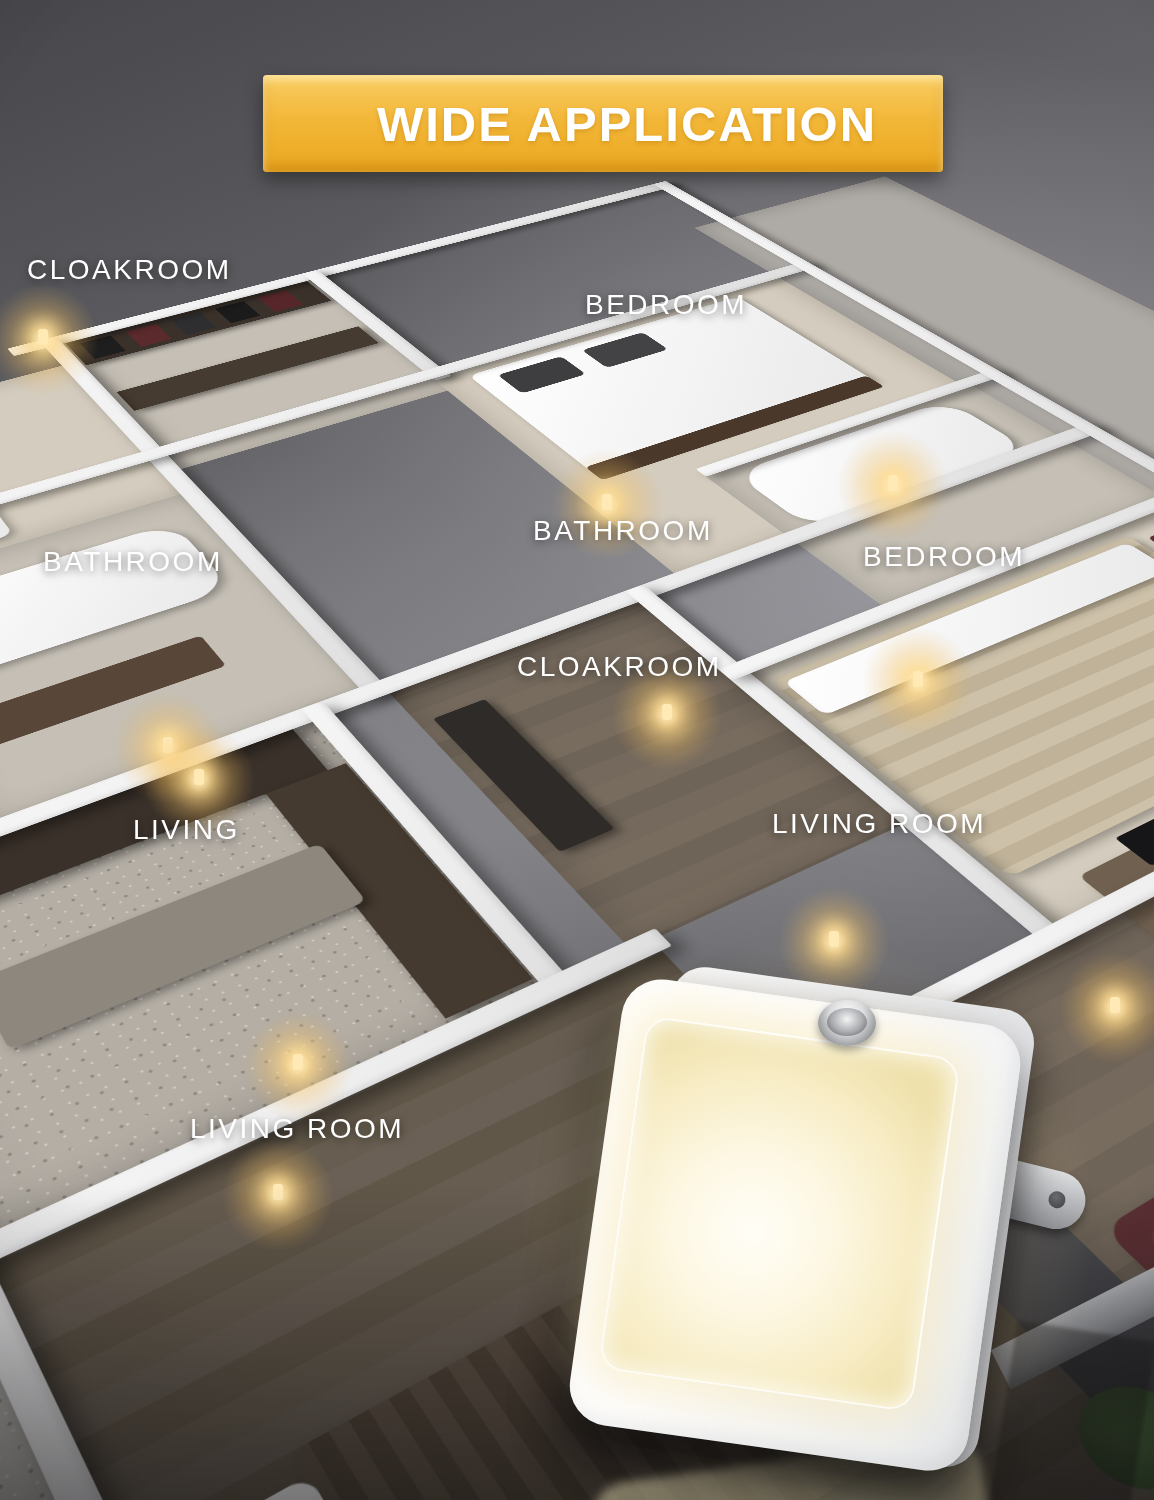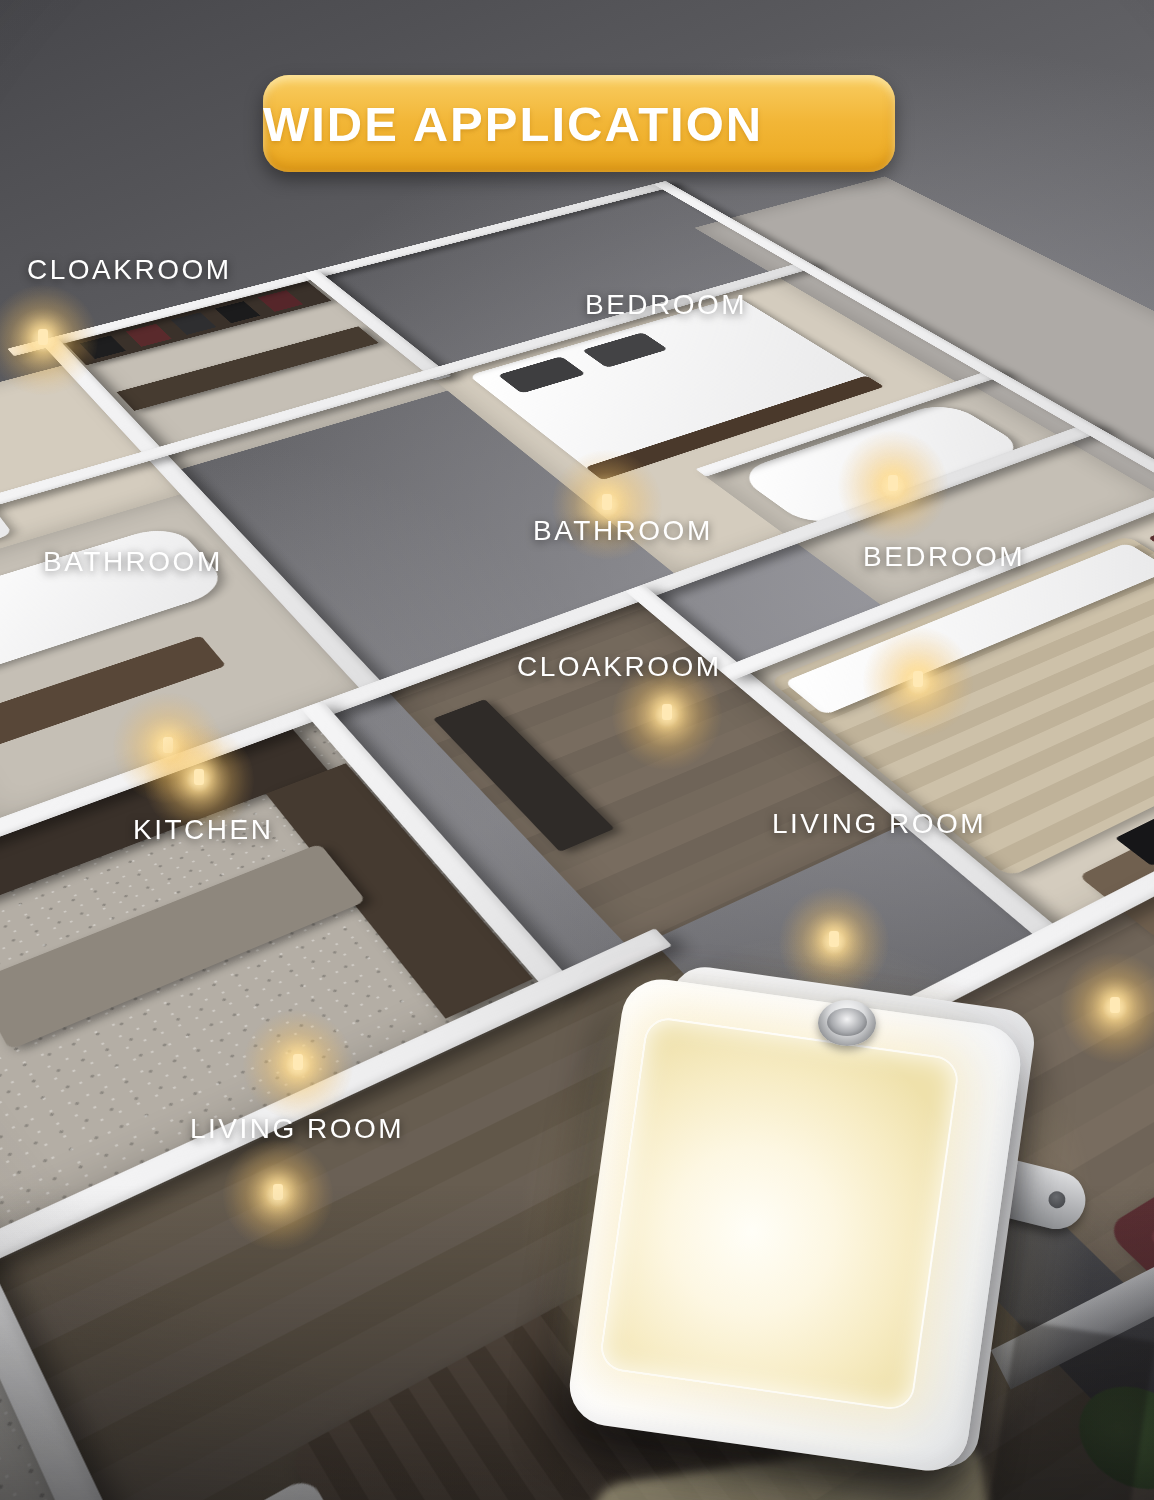--- a/index.html
+++ b/index.html
@@ -44,23 +44,24 @@
   }
   .glow::after{content:"";position:absolute;left:50px;top:44px;width:10px;height:16px;border-radius:3px;
     background:#ffe9b5;box-shadow:0 0 14px 5px rgba(255,226,160,.9);}
 
   
   .room-label{position:absolute;color:#fff;font-size:28px;font-weight:400;letter-spacing:2.5px;
     text-shadow:0 2px 8px rgba(0,0,0,.55);white-space:nowrap;z-index:40;}
 
   
   #banner{position:absolute;left:263px;top:75px;width:632px;height:97px;z-index:50;
-    border-radius:26px;display:flex;align-items:center;justify-content:flex-start;
+    border-radius:4px;display:flex;align-items:center;justify-content:center;
     background:linear-gradient(180deg,#f9cd62 0%,#f2b637 48%,#eba81f 100%);
     box-shadow:0 8px 18px rgba(0,0,0,.38), inset 0 5px 8px rgba(255,238,180,.75), inset 0 -7px 12px rgba(186,118,8,.45);
+    padding-left:48px;
   }
   #banner span{color:#fff;font-size:49px;font-weight:700;letter-spacing:2px;
     text-shadow:0 2px 4px rgba(170,105,0,.35);}
 
   
   #lamp{position:absolute;left:578px;top:972px;width:470px;height:515px;z-index:60;}
   #lamp .halo{position:absolute;left:-70px;top:-50px;width:600px;height:600px;border-radius:50%;
     background:radial-gradient(circle, rgba(250,228,162,.34) 0%, rgba(250,228,162,.12) 45%, transparent 68%);}
   #lamp .backplate{position:absolute;left:64px;top:14px;width:366px;height:462px;border-radius:34px;
     transform:rotate(8deg);background:linear-gradient(105deg,#fbfbfc 0%,#e7e8ea 70%,#d5d6d8 100%);
@@ -178,21 +179,21 @@
 
 <div id="vignette" class="layer"></div>
 
 <div id="label-layer" class="layer" style="z-index:40;">
     <div class="room-label" style="left: 27px; top: 254px;">CLOAKROOM</div>
     <div class="room-label" style="left: 585px; top: 289px;">BEDROOM</div>
     <div class="room-label" style="left: 533px; top: 515px;">BATHROOM</div>
     <div class="room-label" style="left: 43px; top: 546px;">BATHROOM</div>
     <div class="room-label" style="left: 863px; top: 541px;">BEDROOM</div>
     <div class="room-label" style="left: 517px; top: 651px;">CLOAKROOM</div>
-    <div class="room-label" style="left: 133px; top: 814px;">KITCHEN</div>
+    <div class="room-label" style="left: 133px; top: 814px;">LIVING</div>
     <div class="room-label" style="left: 772px; top: 808px;">LIVING ROOM</div>
     <div class="room-label" style="left: 190px; top: 1113px;">LIVING ROOM</div>
   </div>
 
 <div id="banner">
   <span>WIDE APPLICATION</span>
 </div>
 
 <div id="lamp">
   <div class="halo"></div>

